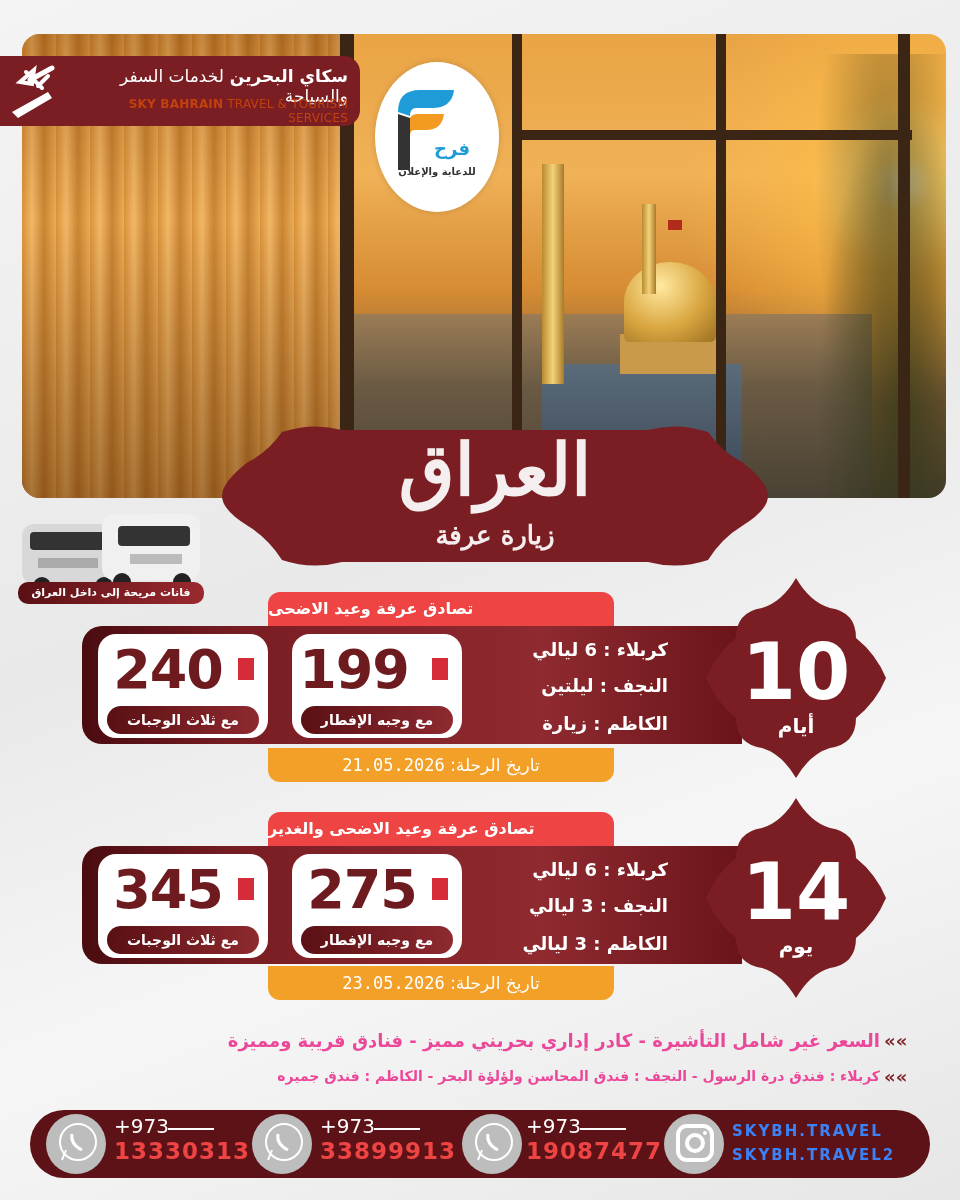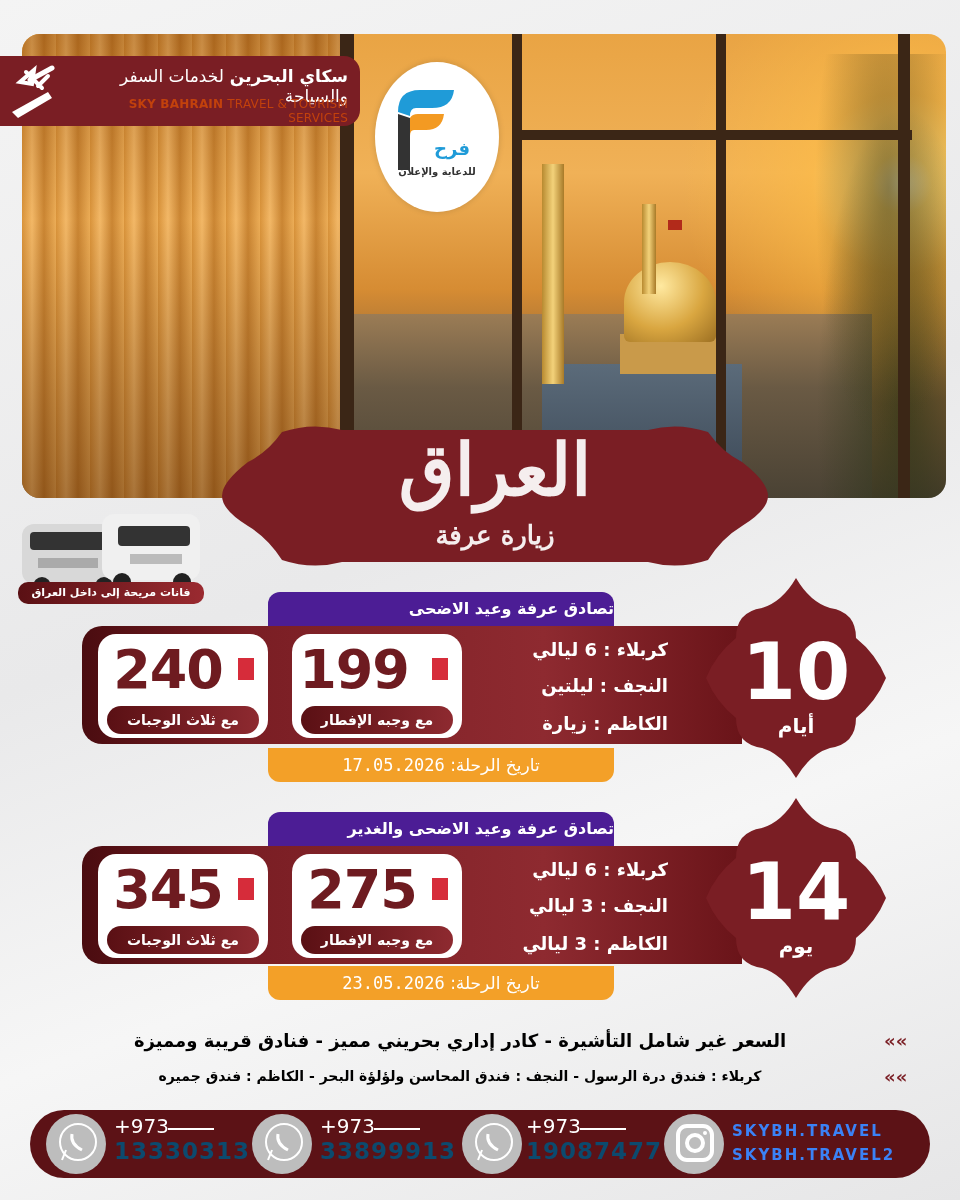--- a/index.html
+++ b/index.html
@@ -29,39 +29,39 @@
   .farah-ar{left:375px;top:138px;width:124px;text-align:center;color:#1f9bd8;font-size:18px;font-weight:bold;padding-left:30px}
   .farah-sub{left:375px;top:166px;width:124px;text-align:center;color:#333;font-size:10px;font-weight:bold}
   
   .title-wrap{left:222px;top:422px;width:546px;height:148px}
   .title-ar{left:222px;top:420px;width:546px;text-align:center;color:#f5eeee;font-family:"DejaVu Serif",serif;font-size:72px;font-weight:bold;direction:rtl;line-height:100px}
   .title-sub{left:380px;top:520px;width:230px;text-align:center;color:#f5eeee;font-family:"DejaVu Serif",serif;font-size:26px;font-weight:bold;direction:rtl}
   
   .vans{left:18px;top:510px;width:186px;height:86px}
   .van-label{left:18px;top:582px;width:186px;height:22px;border-radius:10px;background:linear-gradient(90deg,#5a1014,#9a2a30);color:#fff;font-size:11px;font-weight:bold;text-align:center;line-height:22px;direction:rtl}
   
-  .tag{height:44px;border-radius:12px 12px 0 0;background:#4c1d95;color:#fff;font-weight:bold;font-size:16px;text-align:right;line-height:34px;direction:rtl}
+  .tag{height:44px;border-radius:12px 12px 0 0;background:#ef4444;color:#fff;font-weight:bold;font-size:16px;text-align:left;line-height:34px;direction:rtl}
   .date{height:34px;border-radius:0 0 12px 12px;background:#f3a028;color:#fff;font-size:17px;line-height:34px;text-align:center;direction:rtl;letter-spacing:3px}
   .band{height:118px;border-radius:20px 0 0 20px;background:linear-gradient(90deg,#4a0c10 0%,#7a1e24 25%,#8e2a30 70%,#6a1419 100%)}
   .price-card{width:170px;height:104px;border-radius:18px;background:#fff}
   .price-num{width:170px;text-align:center;font-size:54px;font-weight:bold;color:#6e1b20;line-height:60px;padding-right:30px;letter-spacing:-1px}
   .flag{width:22px;height:22px;background:linear-gradient(90deg,#fff 0 6px,#d62c3a 6px)}
   .price-lbl{width:152px;height:28px;border-radius:14px;background:linear-gradient(90deg,#5a1014,#8e2a30);color:#fff;font-size:14px;font-weight:bold;text-align:center;line-height:28px;direction:rtl}
   .dest{width:200px;text-align:right;color:#fff;font-weight:bold;font-size:18px;direction:rtl;line-height:36px}
   .badge{width:180px;height:200px}
   .badge-num{width:180px;text-align:center;color:#fff;font-weight:bold;font-size:78px;line-height:80px}
   .badge-lbl{width:180px;text-align:center;color:#fff;font-weight:bold;font-size:20px}
   
-  .note{right:60px;text-align:center;direction:rtl;color:#000000;font-weight:bold}
+  .note{right:60px;text-align:right;direction:rtl;color:#ec4899;font-weight:bold}
   .chev{color:#7a1e24;font-size:18px;font-weight:bold}
   
   .footer{left:30px;top:1110px;width:900px;height:68px;border-radius:34px;background:#5c1216}
   .wa{width:60px;height:60px;border-radius:50%;background:#bdbdbd}
   .phone-cc{color:#fff;font-size:20px}
-  .phone-num{color:#0c4a6e;font-size:23px;font-weight:bold;letter-spacing:1px}
+  .phone-num{color:#ef4444;font-size:23px;font-weight:bold;letter-spacing:1px}
   .ig-txt{color:#3b82f6;font-size:15px;font-weight:bold;letter-spacing:2px;line-height:22px}
 </style>
 </head>
 <body>
 
 <div class="abs hero">
   <div class="abs city"></div>
   <div class="abs shrine"></div>
   <div class="abs dome-base"></div>
   <div class="abs dome"></div>
@@ -141,21 +141,21 @@
 <div class="abs dest" style="left:468px;top:706px">الكاظم : زيارة</div>
 
 <svg class="abs badge" style="left:706px;top:578px" viewBox="0 0 180 200">
   <path d="M90 0 Q104 24 124 30 Q150 34 150 60 Q170 76 180 100 Q170 124 150 140 Q150 166 124 170 Q104 176 90 200 Q76 176 56 170 Q30 166 30 140 Q10 124 0 100 Q10 76 30 60 Q30 34 56 30 Q76 24 90 0 Z" fill="#7a1e24"></path>
 </svg>
 <div class="abs badge-num" style="left:706px;top:632px">10</div>
 <div class="abs badge-lbl" style="left:706px;top:714px">أيام</div>
 
 <div class="abs date" style="left:268px;top:748px;width:346px">
   <span>تاريخ الرحلة:</span>
-  <span style="direction:ltr;unicode-bidi:embed;font-family:'DejaVu Sans Mono',monospace">17.05.2026</span>
+  <span style="direction:ltr;unicode-bidi:embed;font-family:'DejaVu Sans Mono',monospace">21.05.2026</span>
 </div>
 
 <div class="abs tag" style="left:268px;top:812px;width:346px">تصادق عرفة وعيد الاضحى والغدير</div>
 <div class="abs band" style="left:82px;top:846px;width:660px"></div>
 
 <div class="abs price-card" style="left:98px;top:854px"></div>
 <div class="abs price-num" style="left:98px;top:860px">345</div>
 <div class="abs flag" style="left:232px;top:878px"></div>
 <div class="abs price-lbl" style="left:107px;top:926px">مع ثلاث الوجبات</div>
 

